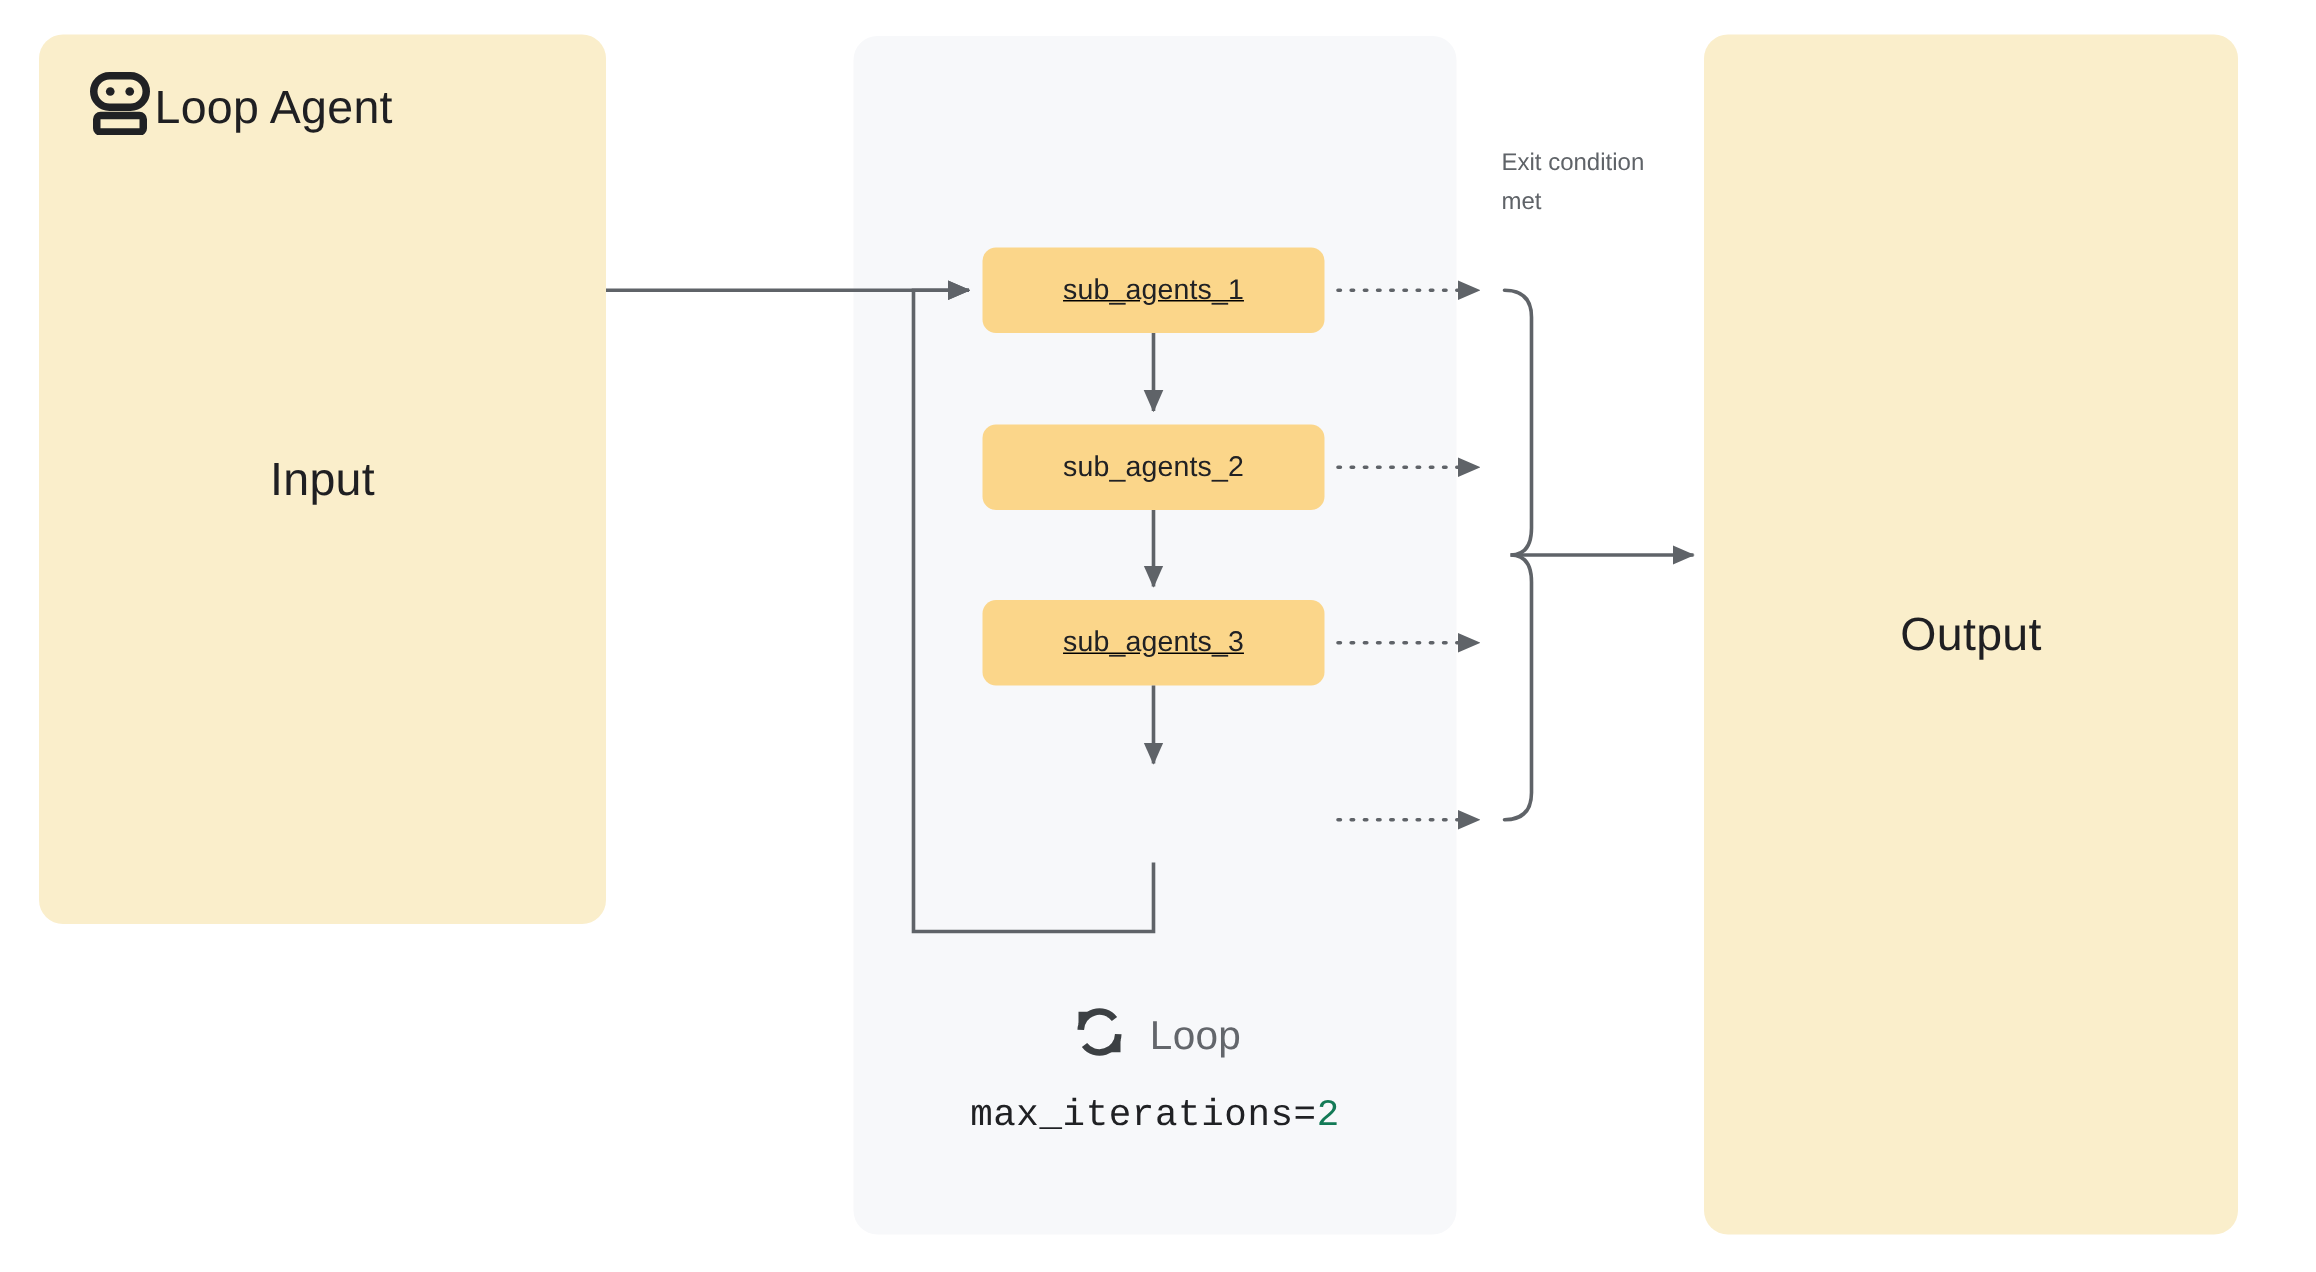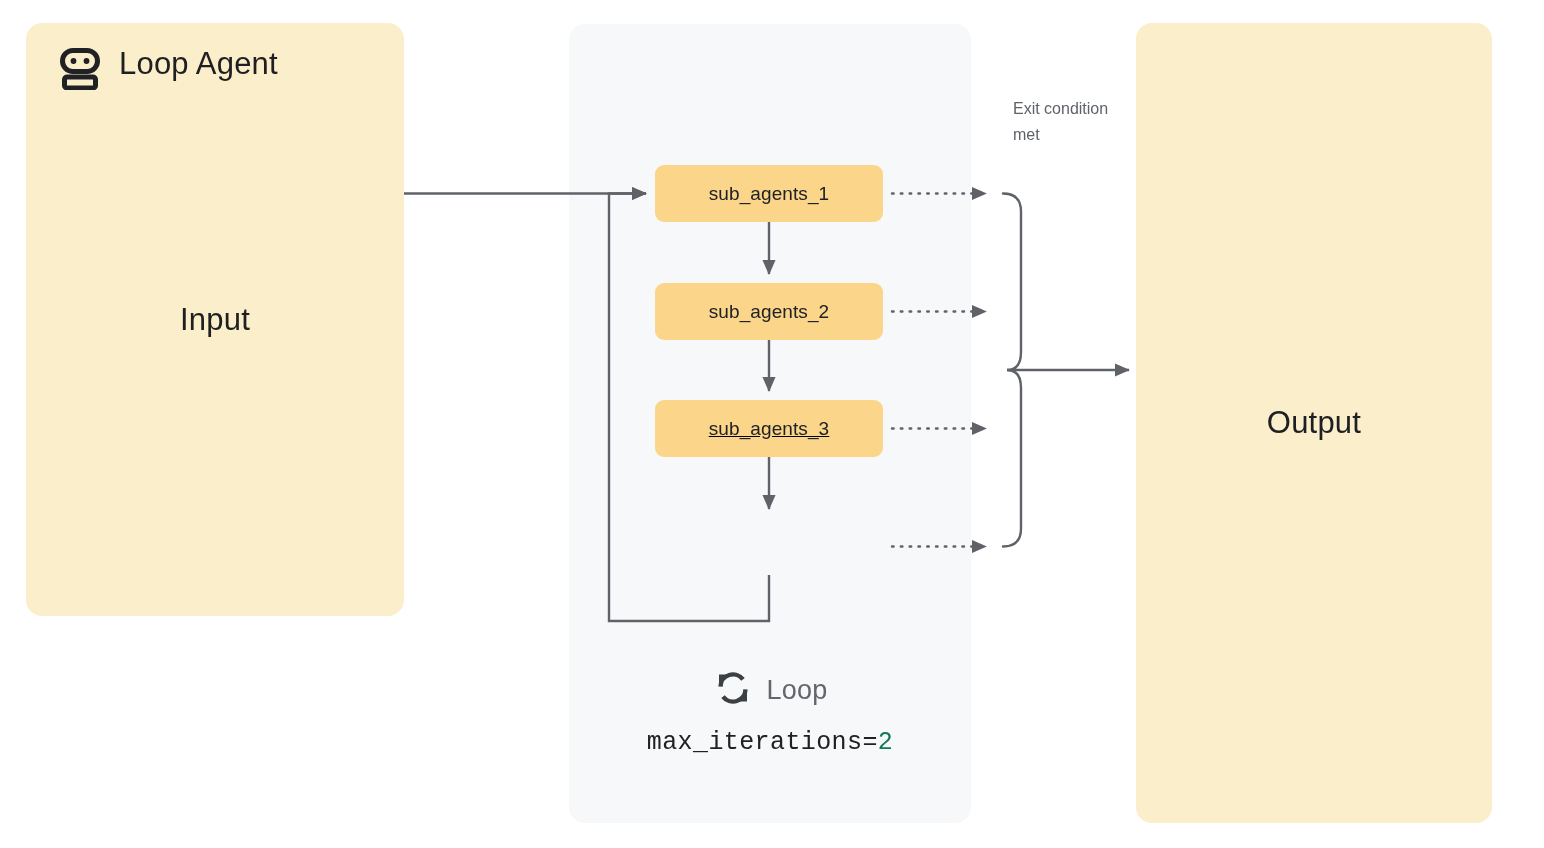--- a/index.html
+++ b/index.html
@@ -46,22 +46,22 @@
     background: #F7F8FA;
     border-radius: 16px;
   }
 
   
   #agent-header {
     position: absolute;
     left: 58px;
     top: 46px;
     display: flex;
-    align-items: flex-start;
-    gap: 17px;
+    align-items: flex-end;
+    gap: 1px;
   }
   #agent-title {
     font-size: 31px;
     color: #1f1f22;
     letter-spacing: .2px;
   }
   .robot-icon { display: block; }
 
   
   .node {
@@ -73,21 +73,21 @@
     display: flex;
     align-items: center;
     justify-content: center;
     left: 655px;
   }
   .node-label {
     font-size: 19px;
     color: #202124;
     letter-spacing: .1px;
   }
-  #node-1 { top: 165px; }
+  #node-1 { top: 165px; text-decoration: underline; }
   #node-2 { top: 283px; }
   #node-3 { top: 400px; text-decoration: underline; }
   #node-4 { top: 518px; }
 
   
   #loop-footer {
     position: absolute;
     left: 569px;
     top: 668px;
     width: 402px;
@@ -115,21 +115,20 @@
 
   
   #exit-caption {
     position: absolute;
     left: 1001px;
     top: 96px;
     width: 102px;
     font-size: 16px;
     line-height: 1.62;
     color: #5f6368;
-    margin-left: 12px;
   }
 
   
   #wiring {
     position: absolute;
     left: 0;
     top: 0;
     width: 1544px;
     height: 848px;
     pointer-events: none;

